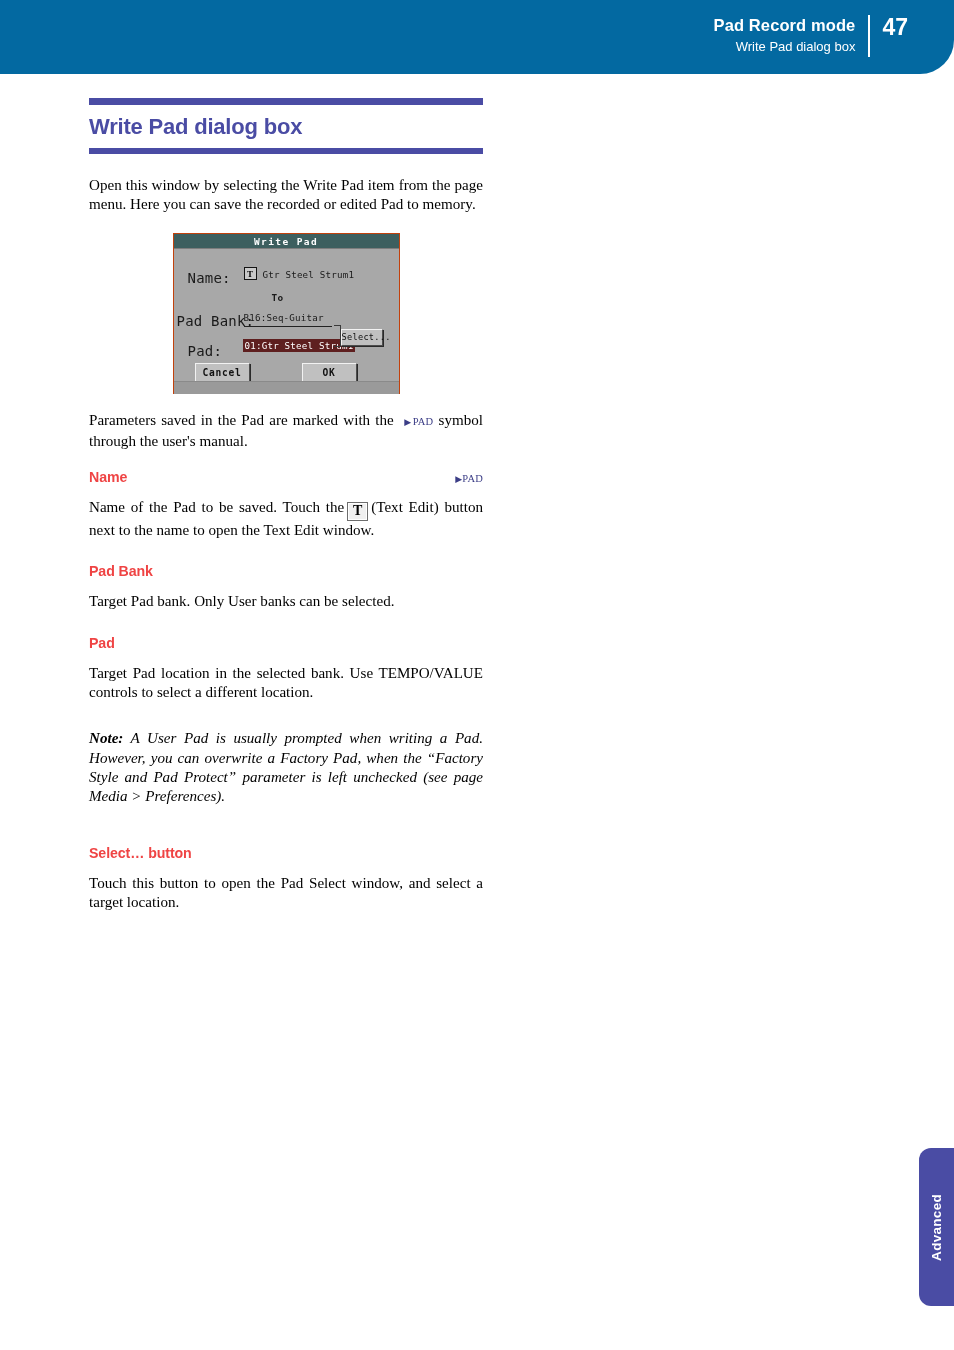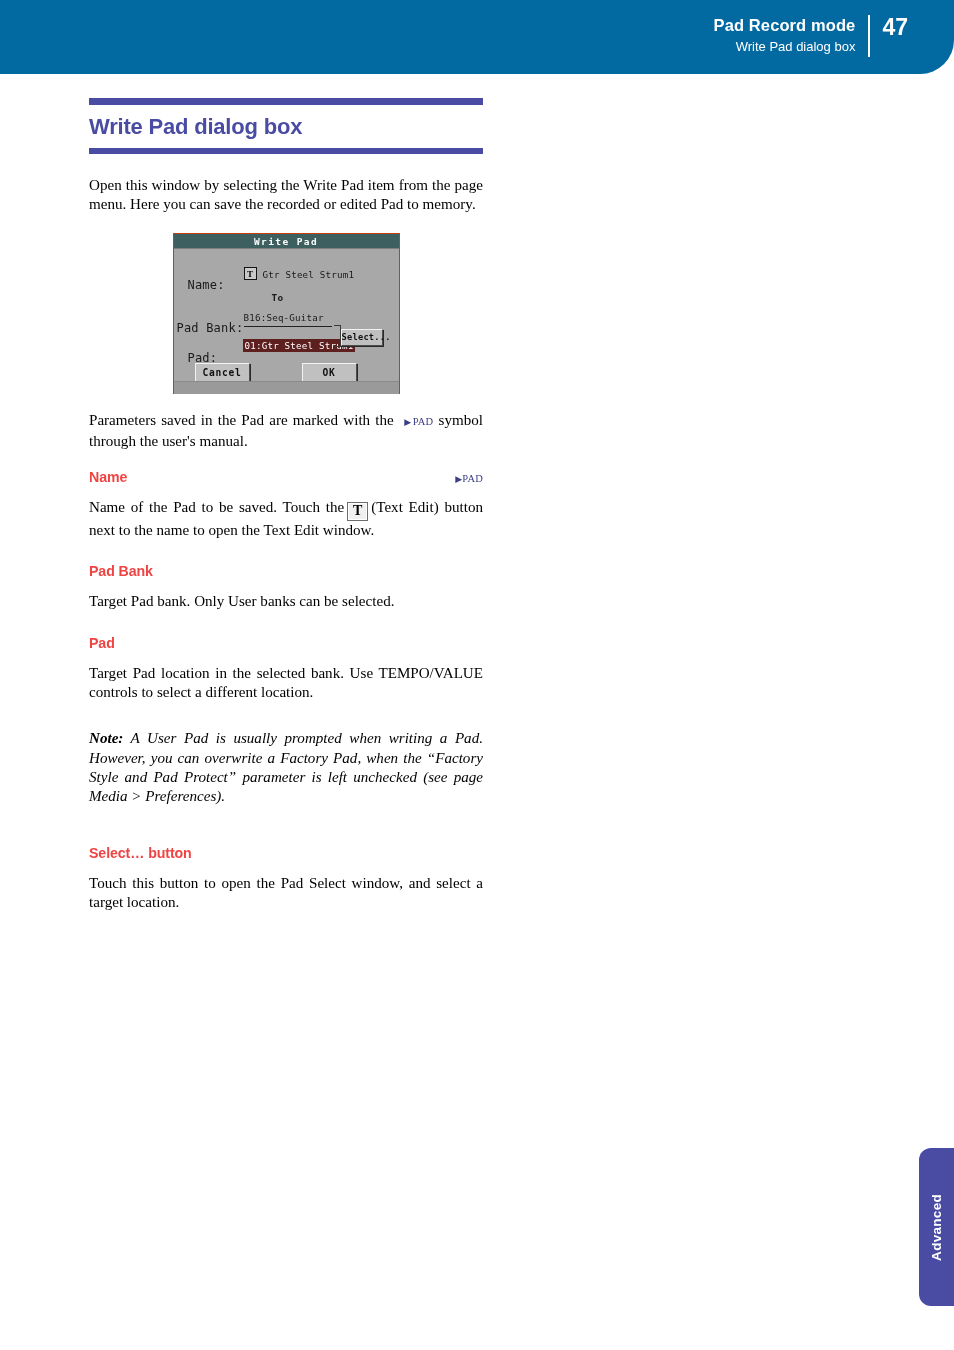--- a/index.html
+++ b/index.html
@@ -187,25 +187,24 @@
     border-bottom: 1px solid #7d7d7d;
   }
   .lcd-body {
     position: relative;
     height: 145px;
     background: #a8a8a8;
     padding: 0;
   }
   .lcd-label {
     position: absolute;
-    font-size: 12px;
+    font-size: 14px;
     color: #1a1a1a;
     letter-spacing: 0.2px;
     white-space: nowrap;
-    margin-top: 8px;
   }
   .lcd-value {
     position: absolute;
     font-size: 9.2px;
     color: #1a1a1a;
     letter-spacing: 0.2px;
     white-space: nowrap;
   }
   .lcd-to {
     position: absolute;
@@ -255,21 +254,20 @@
     border-left: 1px solid #f2f2f2;
     border-right: 1px solid #4d4d4d;
     border-bottom: 1px solid #4d4d4d;
     box-shadow: 1px 1px 0 0 #2a2a2a;
     font-size: 8.6px;
     color: #111;
     text-align: center;
     letter-spacing: 0.3px;
     line-height: 15px;
     white-space: nowrap;
-    font-weight: bold;
   }
   .lcd-btn.big {
     font-size: 9.6px;
     font-weight: bold;
     line-height: 17px;
     letter-spacing: 0.7px;
   }
   .lcd-footer {
     position: absolute;
     left: 0; bottom: 0;

